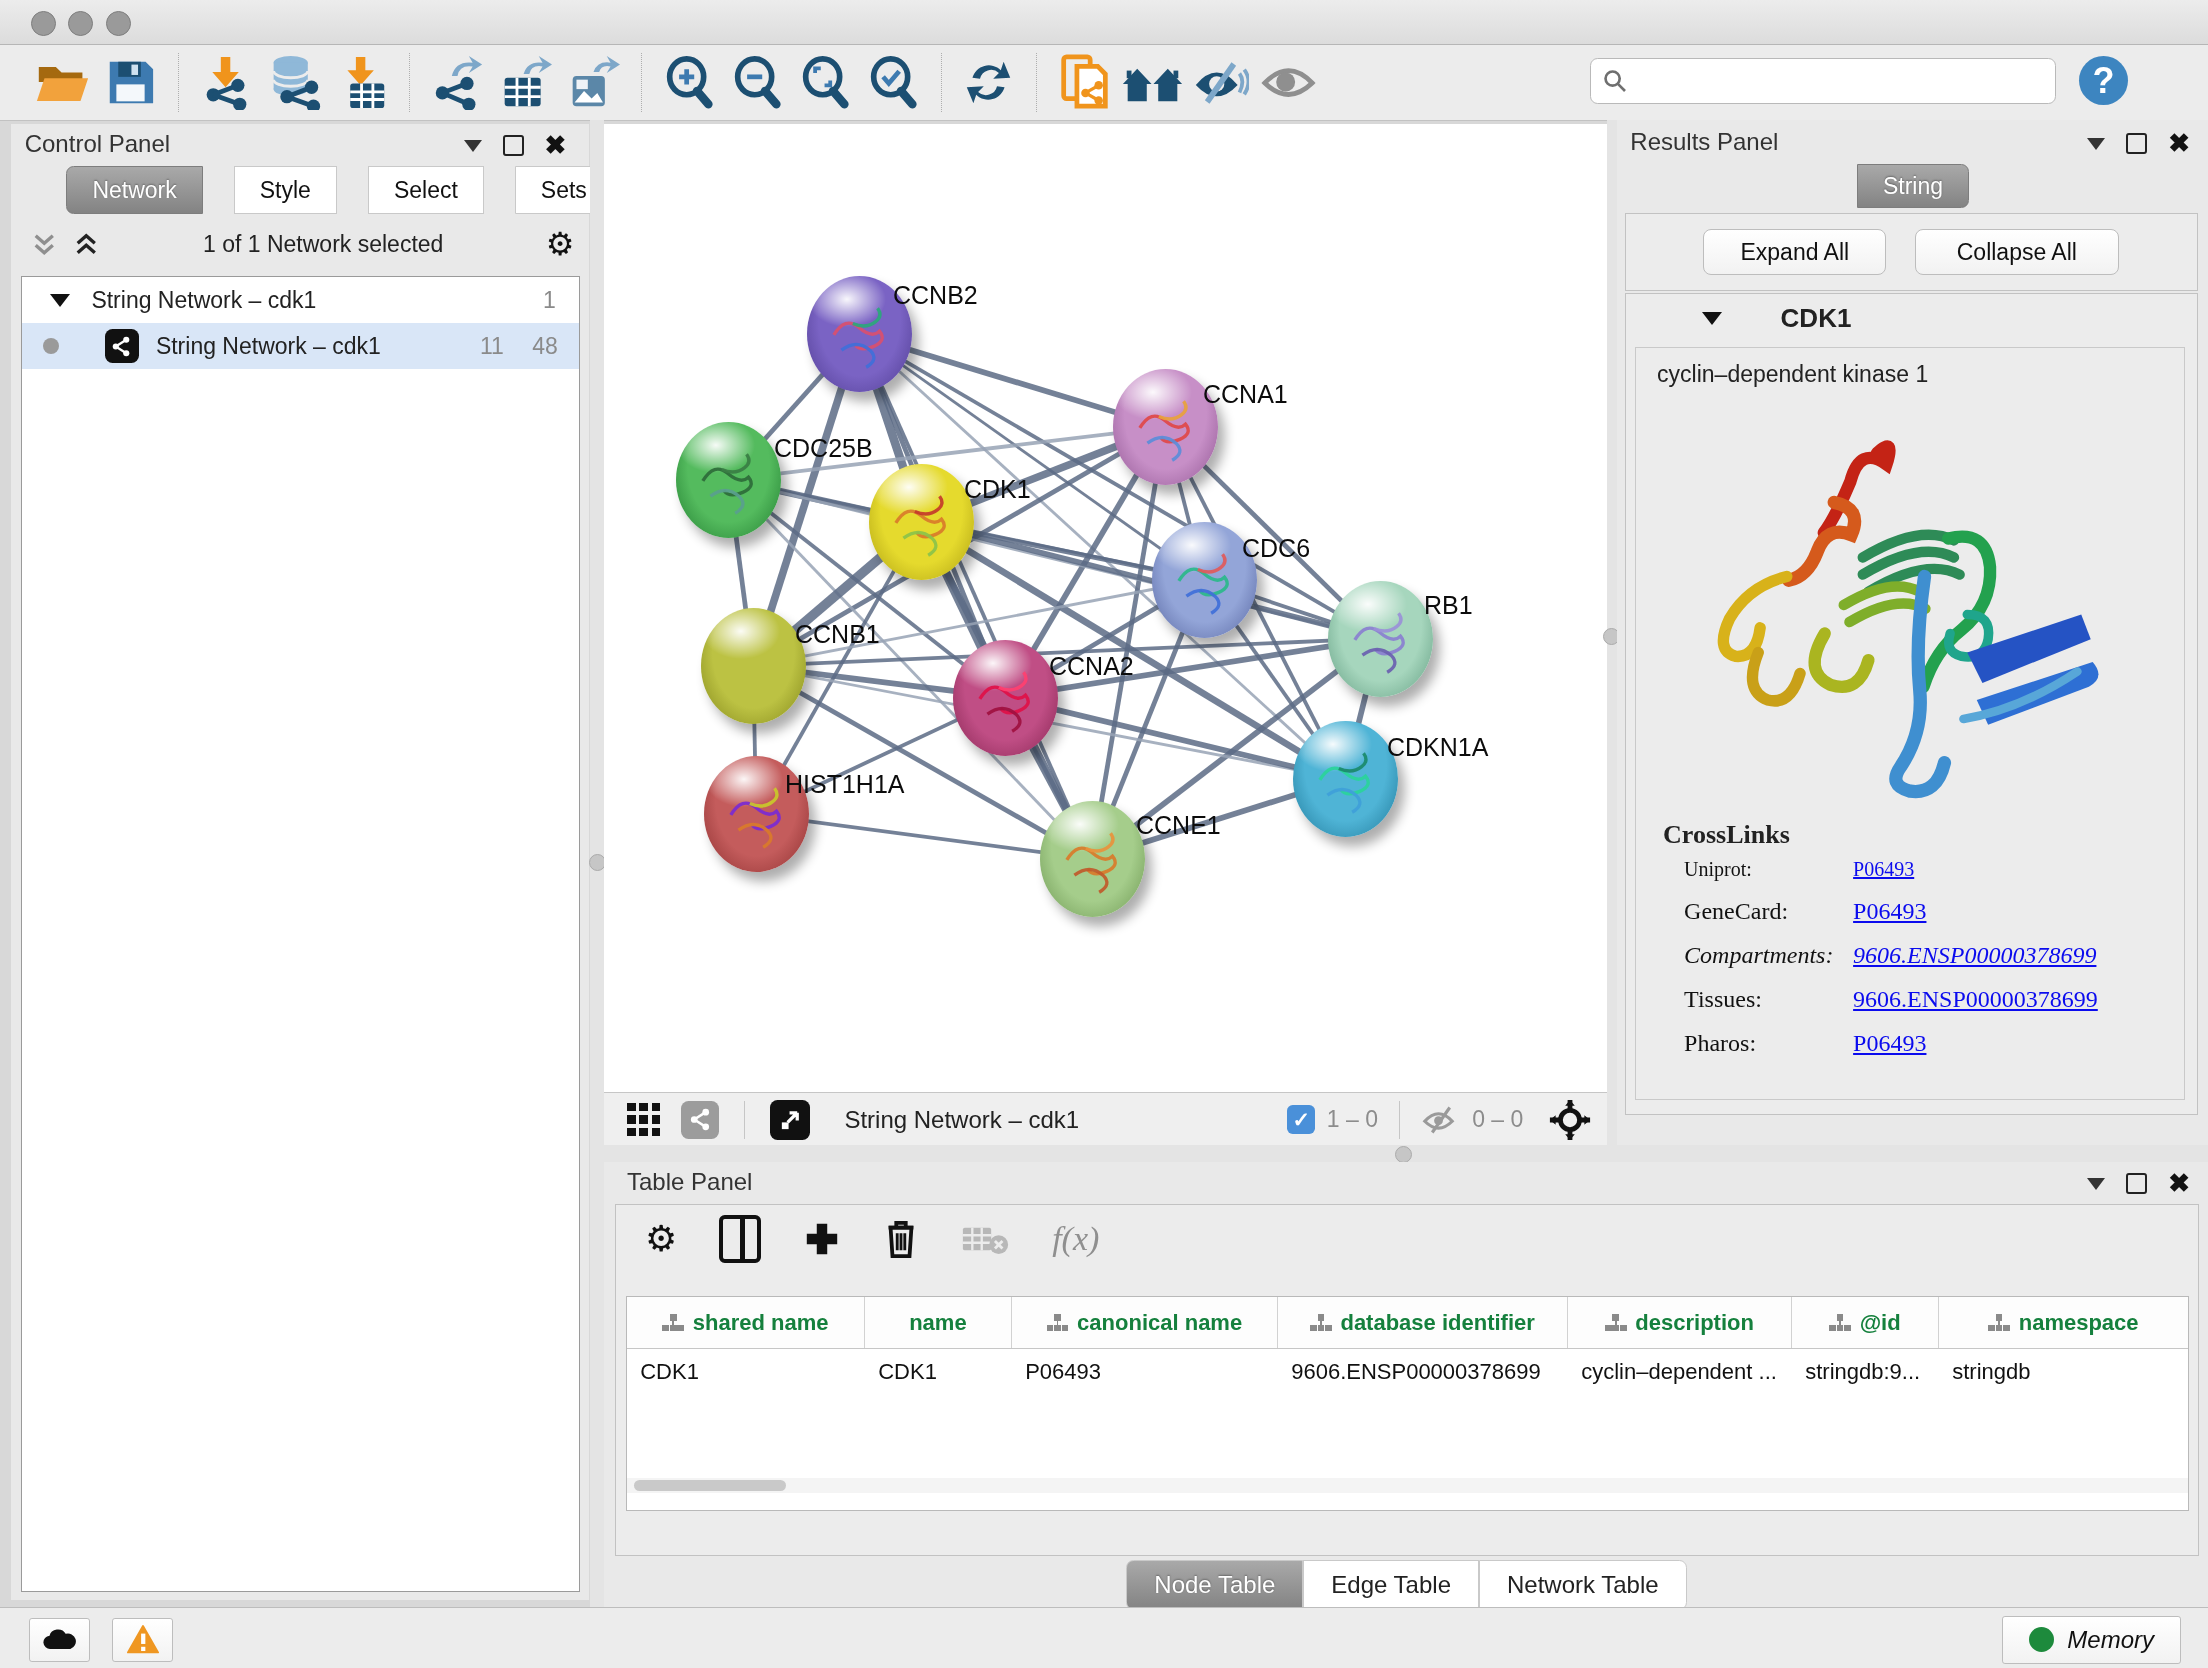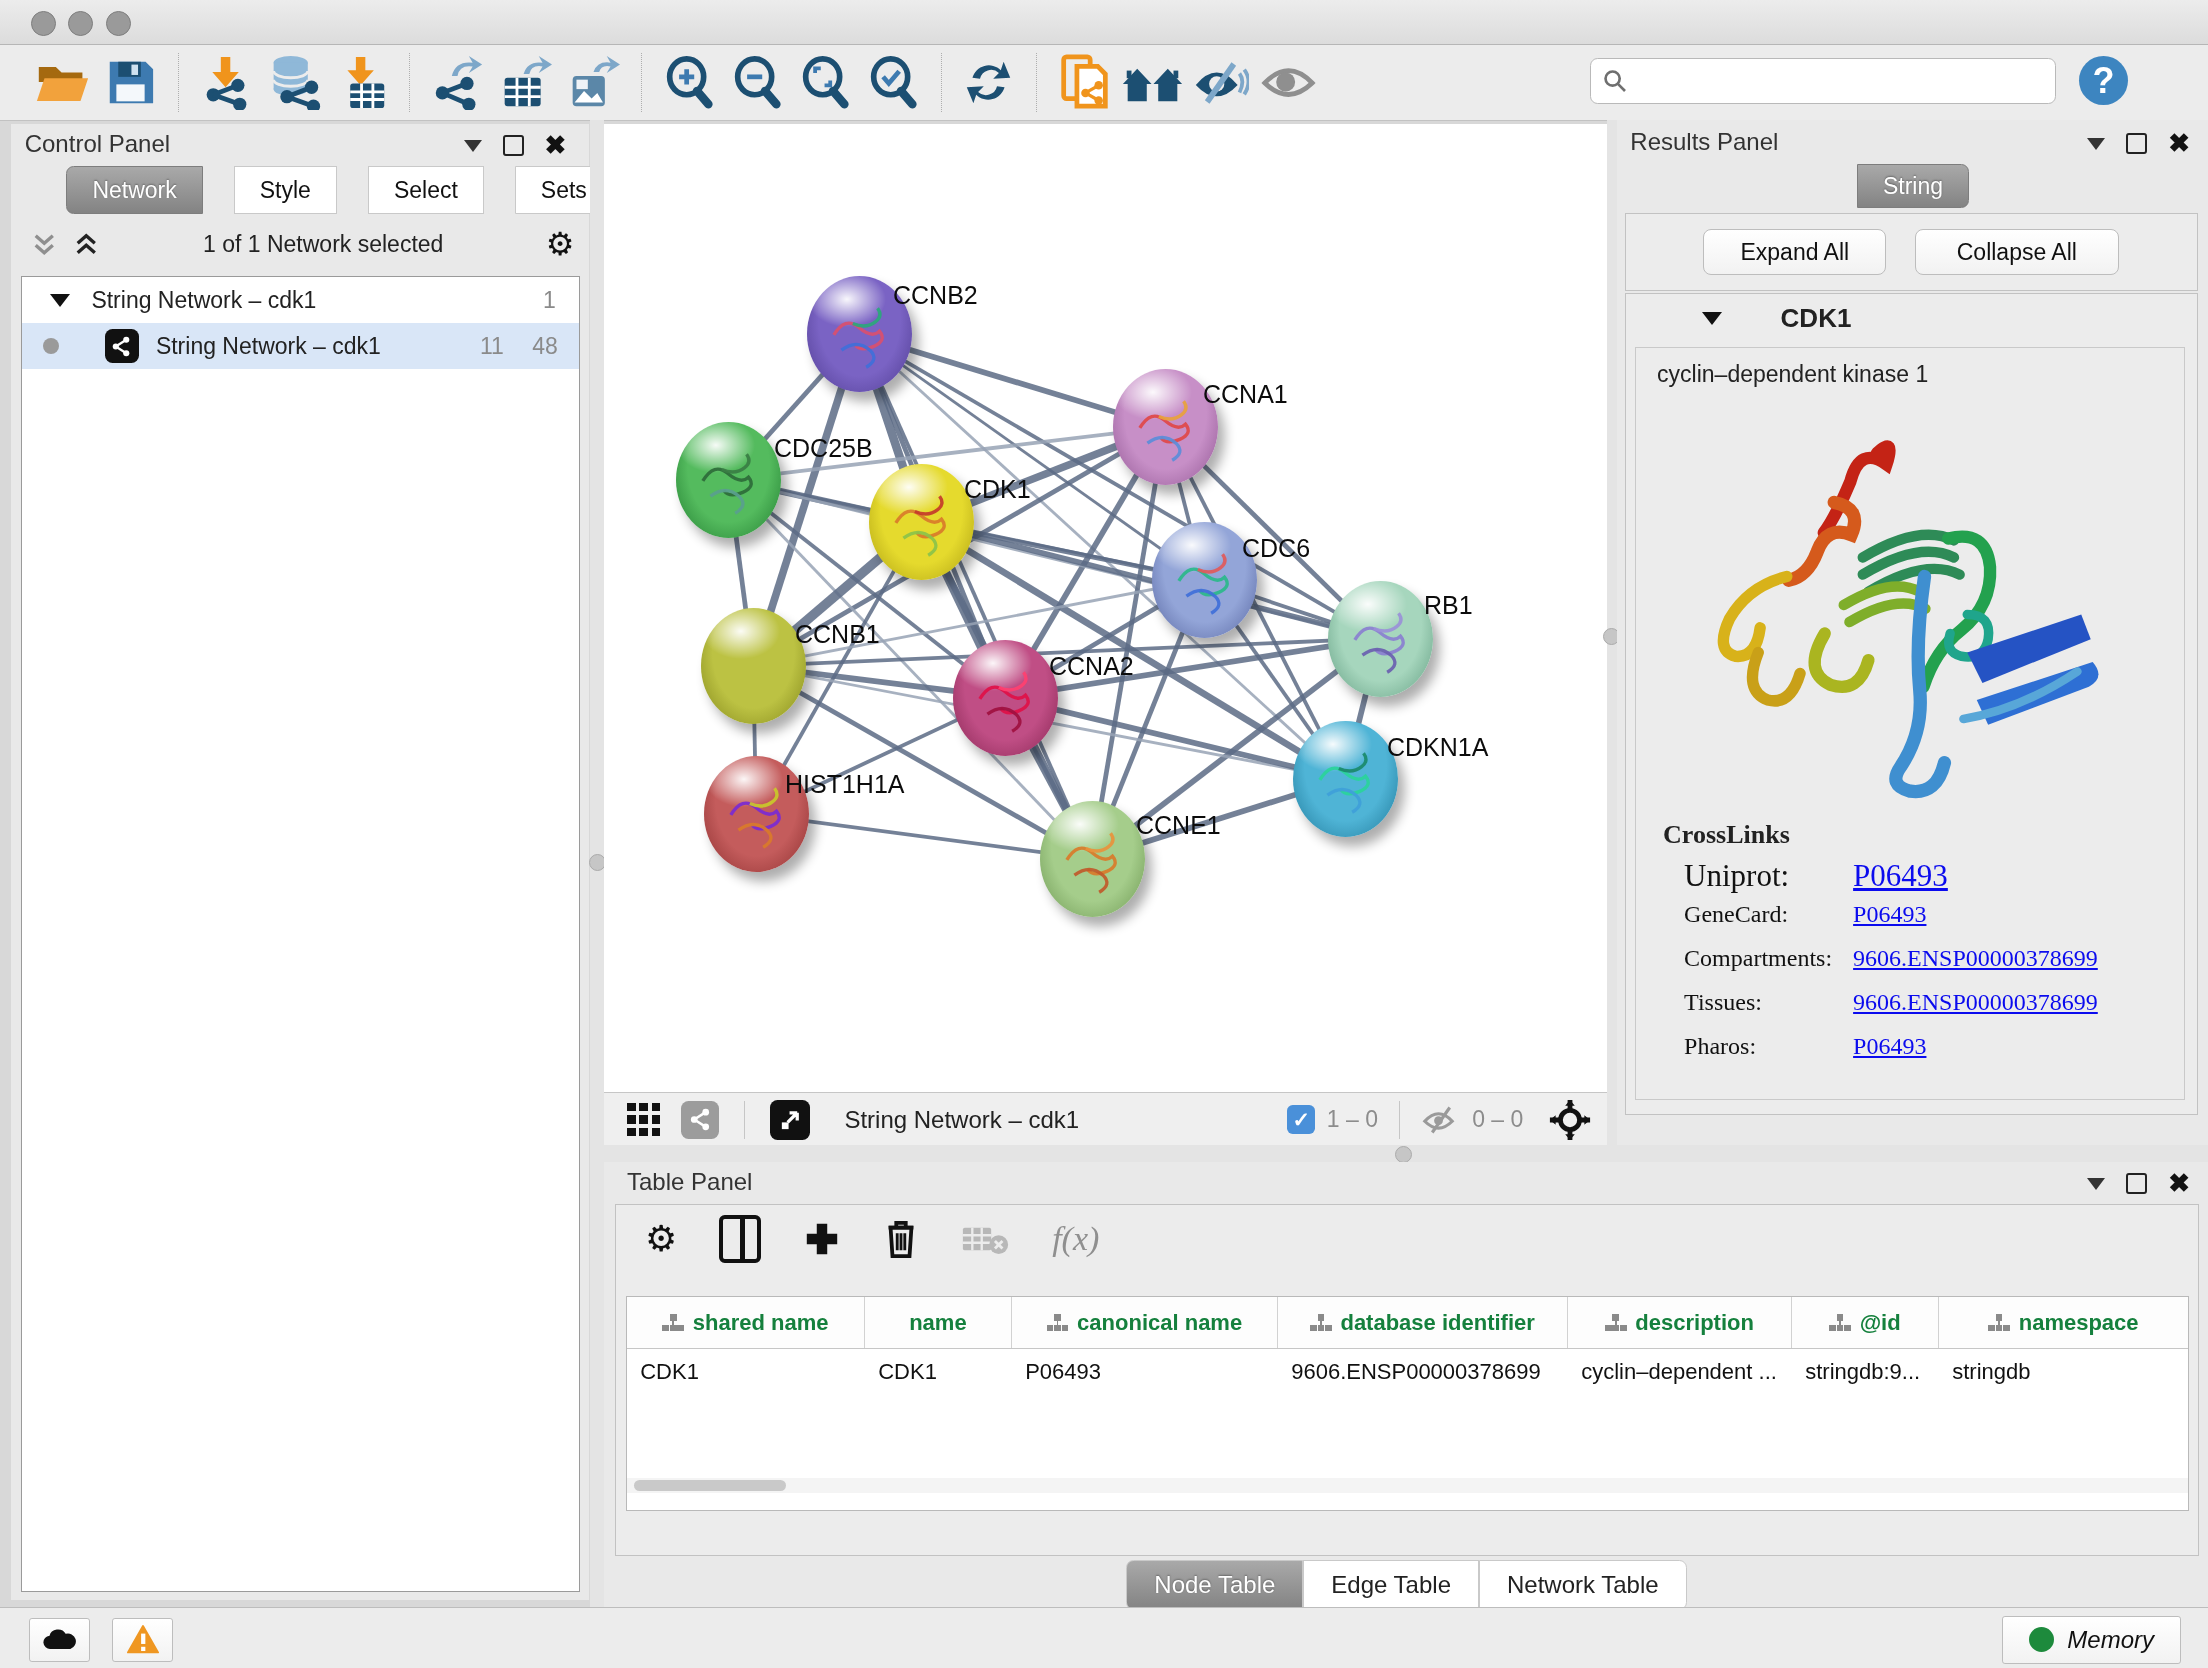--- a/index.html
+++ b/index.html
@@ -494,29 +494,29 @@
           <path d="M280 130 q40 -10 44 30 q2 40 -30 66 q-28 22 -40 60" stroke="#23a14e" stroke-width="13"></path>
           <path d="M300 210 q26 0 22 26 q-4 22 -28 18 q-18 -4 -12 -24" stroke="#1fa58c" stroke-width="10"></path>
           <path d="M255 170 q-10 70 -5 120 q4 44 -20 80 q-14 20 10 26 q28 4 36 -30" stroke="#3f8fd0" stroke-width="14"></path>
           <path d="M300 250 L420 210 L430 236 L316 282 z" fill="#2553c4" stroke="none"></path>
           <path d="M310 300 L432 260 q14 16 -4 26 L322 326 z" fill="#2e6fd4" stroke="none"></path>
           <path d="M296 320 q60 -10 120 -50" stroke="#58a7d8" stroke-width="9"></path>
         </g>
       </svg>
       <div class="serif" style="margin:5.7px 0 0 27px;font-size:26px;font-weight:bold;">CrossLinks</div>
       <div id="crosslinks" style="margin:7.6px 0 0 48px;">
-          <div class="serif" style="display: flex; font-size: 31px; margin-bottom: 7px;">
+          <div class="serif" style="display: flex; font-size: 20px; margin-bottom: 17px;">
             <span style="width: 169px; color: rgb(17, 17, 17);">Uniprot:</span>
             <span class="link">P06493</span>
           </div>
           <div class="serif" style="display: flex; font-size: 24px; margin-bottom: 17px;">
             <span style="width: 169px; color: rgb(17, 17, 17);">GeneCard:</span>
             <span class="link">P06493</span>
           </div>
-          <div class="serif" style="display: flex; font-size: 24px; margin-bottom: 17px;">
+          <div class="serif" style="display: flex; font-size: 24px; margin-bottom: 17px; font-style: italic;">
             <span style="width: 169px; color: rgb(17, 17, 17);">Compartments:</span>
             <span class="link">9606.ENSP00000378699</span>
           </div>
           <div class="serif" style="display: flex; font-size: 24px; margin-bottom: 17px;">
             <span style="width: 169px; color: rgb(17, 17, 17);">Tissues:</span>
             <span class="link">9606.ENSP00000378699</span>
           </div>
           <div class="serif" style="display: flex; font-size: 24px; margin-bottom: 17px;">
             <span style="width: 169px; color: rgb(17, 17, 17);">Pharos:</span>
             <span class="link">P06493</span>

